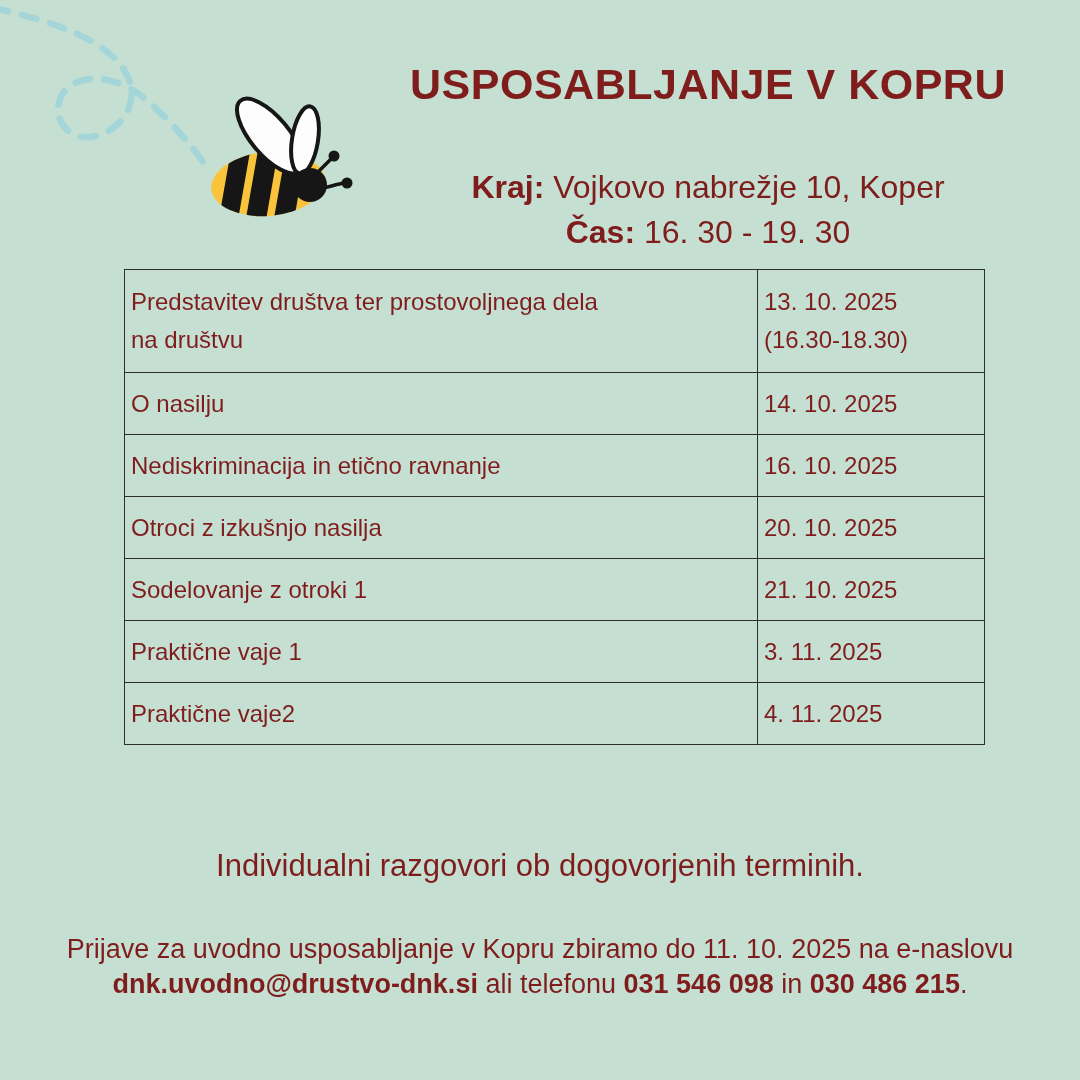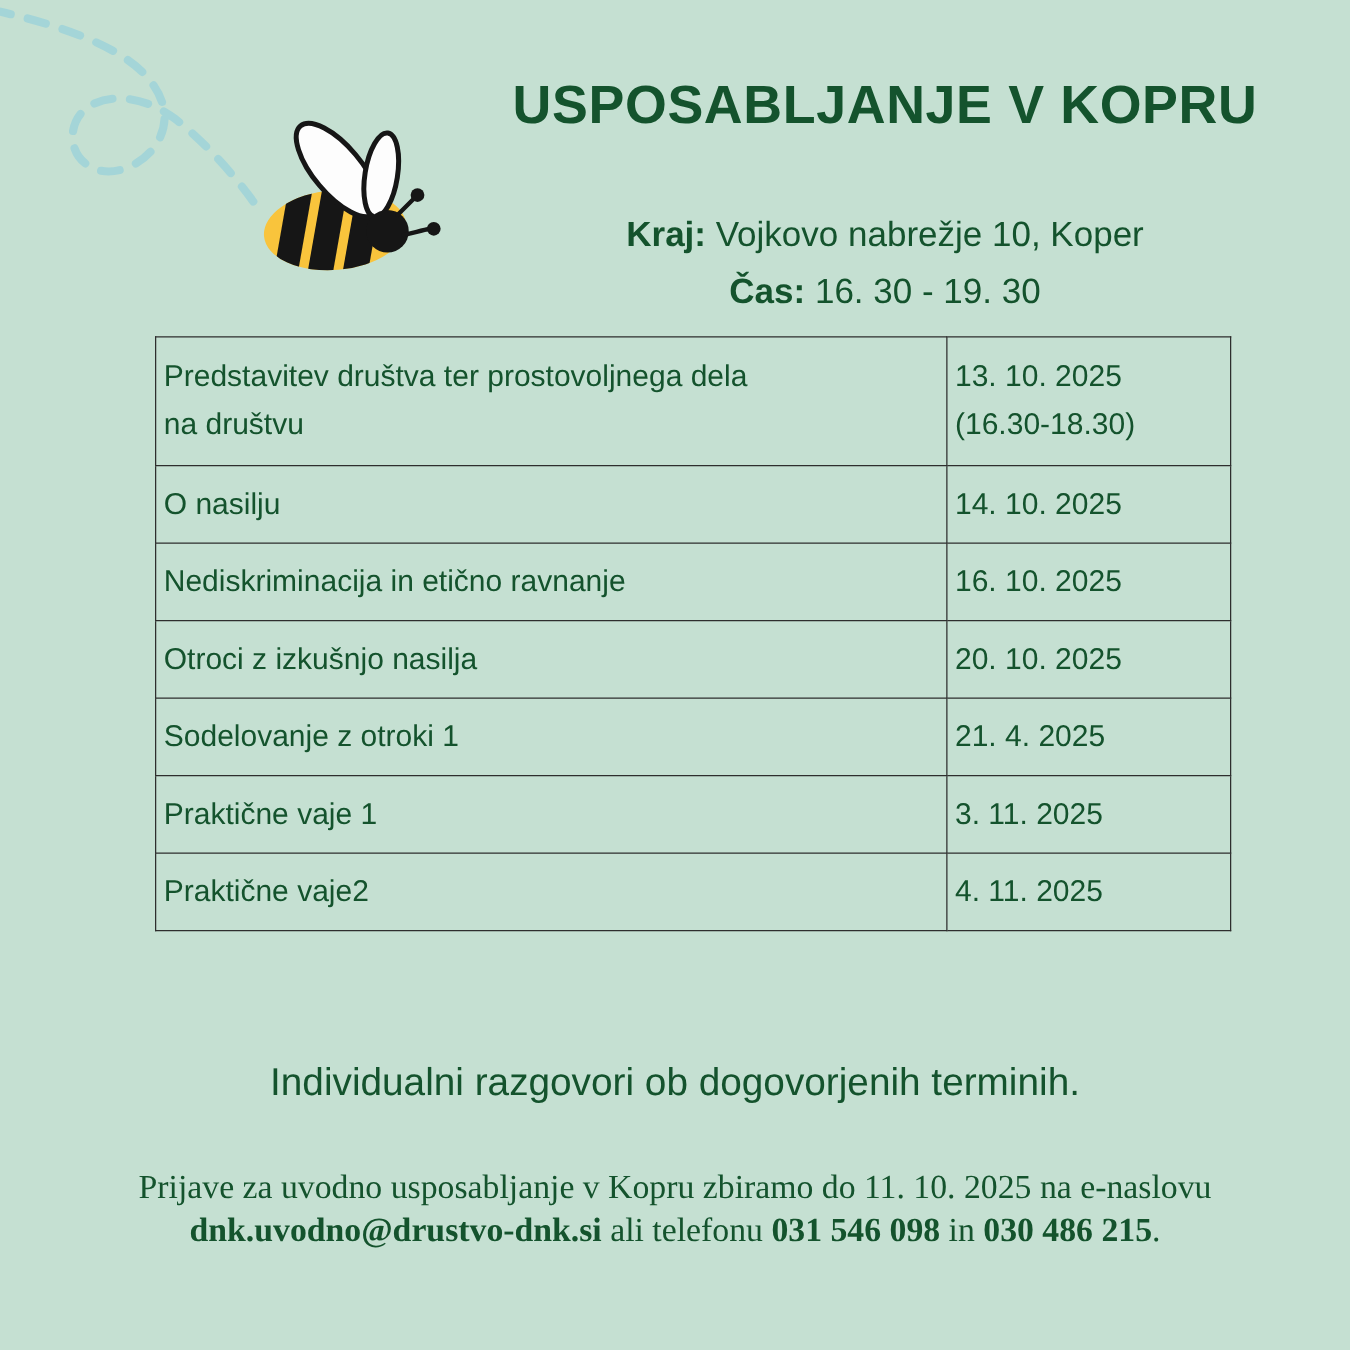--- a/index.html
+++ b/index.html
@@ -2,41 +2,41 @@
 <html><head>
 <meta charset="utf-8">
 <style>
   html,body { margin:0; padding:0; }
   .poster {
     position: relative;
     width: 1080px;
     height: 1080px;
     background: #c5e0d2;
     font-family: "Liberation Sans", sans-serif;
-    color: #14532d;
+    color: #7f1d1d;
     overflow: hidden;
   }
   .bee-scene { position: absolute; left: 0; top: 0; }
   .header {
     position: absolute;
     left: 372px;
     top: 60px;
     width: 672px;
     text-align: center;
   }
   .header h1 {
     margin: 0;
     font-size: 43px;
     font-weight: bold;
     letter-spacing: 0.5px;
     white-space: nowrap;
   }
   .info-line {
     margin: 0;
-    font-size: 28px;
+    font-size: 32px;
     line-height: 45px;
   }
   .info-line.first { margin-top: 56px; }
   .info-line strong { font-weight: bold; }
   table.schedule {
     position: absolute;
     left: 124px;
     top: 269px;
     width: 834px;
     border-collapse: collapse;
@@ -66,21 +66,20 @@
   }
   .signup {
     position: absolute;
     top: 932px;
     left: 0;
     width: 100%;
     text-align: center;
     font-size: 27px;
     line-height: 35px;
     margin: 0;
-    font-family: Liberation Serif, serif;
   }
   .signup strong { font-weight: bold; }
 </style>
 </head>
 <body>
 
 <div class="poster">
 
   <svg class="bee-scene" width="380" height="240" viewBox="0 0 380 240">
     <path d="M -6 8 C 40 18 95 35 118 62 C 132 78 135 95 128 110 C 118 132 88 145 70 132 C 52 120 55 92 75 83 C 95 74 120 80 140 95 C 162 112 188 140 206 166" fill="none" stroke="#a4d5d8" stroke-width="6.5" stroke-linecap="round" stroke-dasharray="15 14"></path>
@@ -133,21 +132,21 @@
         <tr class="row-std">
           <td class="topic-cell">Nediskriminacija in etično ravnanje</td>
           <td class="date-cell">16. 10. 2025</td>
         </tr>
         <tr class="row-std">
           <td class="topic-cell">Otroci z izkušnjo nasilja</td>
           <td class="date-cell">20. 10. 2025</td>
         </tr>
         <tr class="row-std">
           <td class="topic-cell">Sodelovanje z otroki 1</td>
-          <td class="date-cell">21. 4. 2025</td>
+          <td class="date-cell">21. 10. 2025</td>
         </tr>
         <tr class="row-std">
           <td class="topic-cell">Praktične vaje 1</td>
           <td class="date-cell">3. 11. 2025</td>
         </tr>
         <tr class="row-std">
           <td class="topic-cell">Praktične vaje2</td>
           <td class="date-cell">4. 11. 2025</td>
         </tr>
       </tbody>

